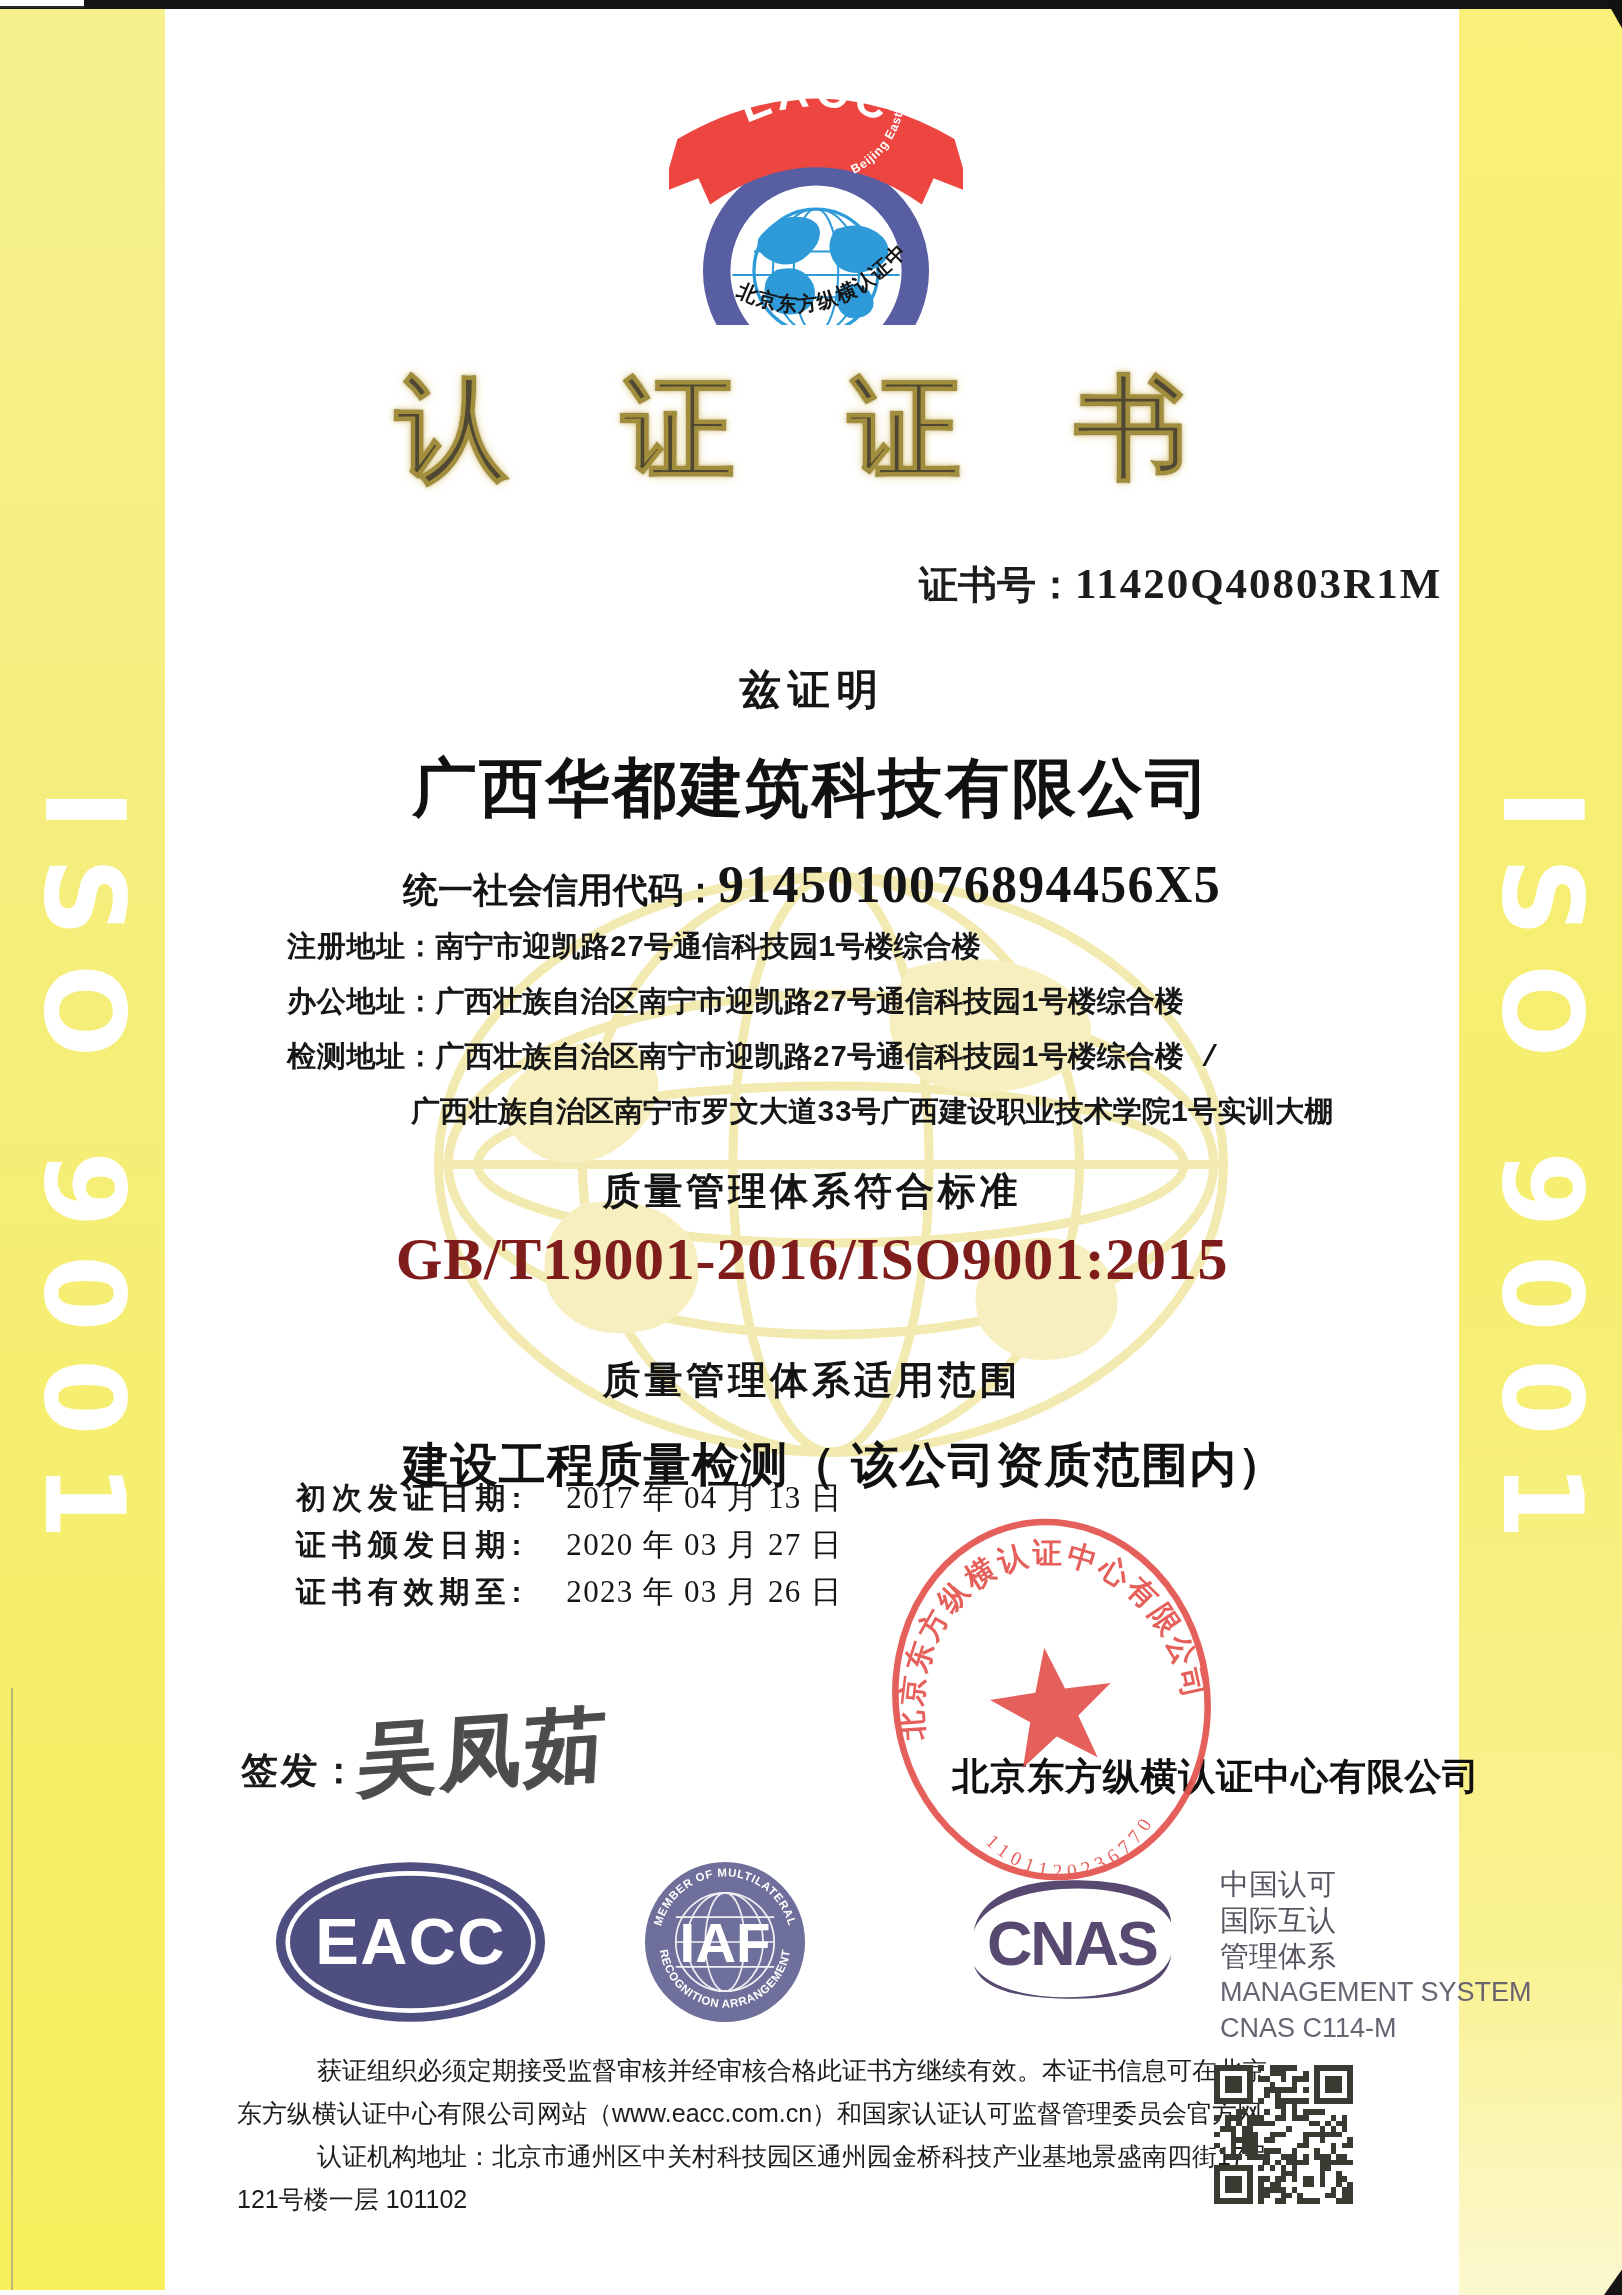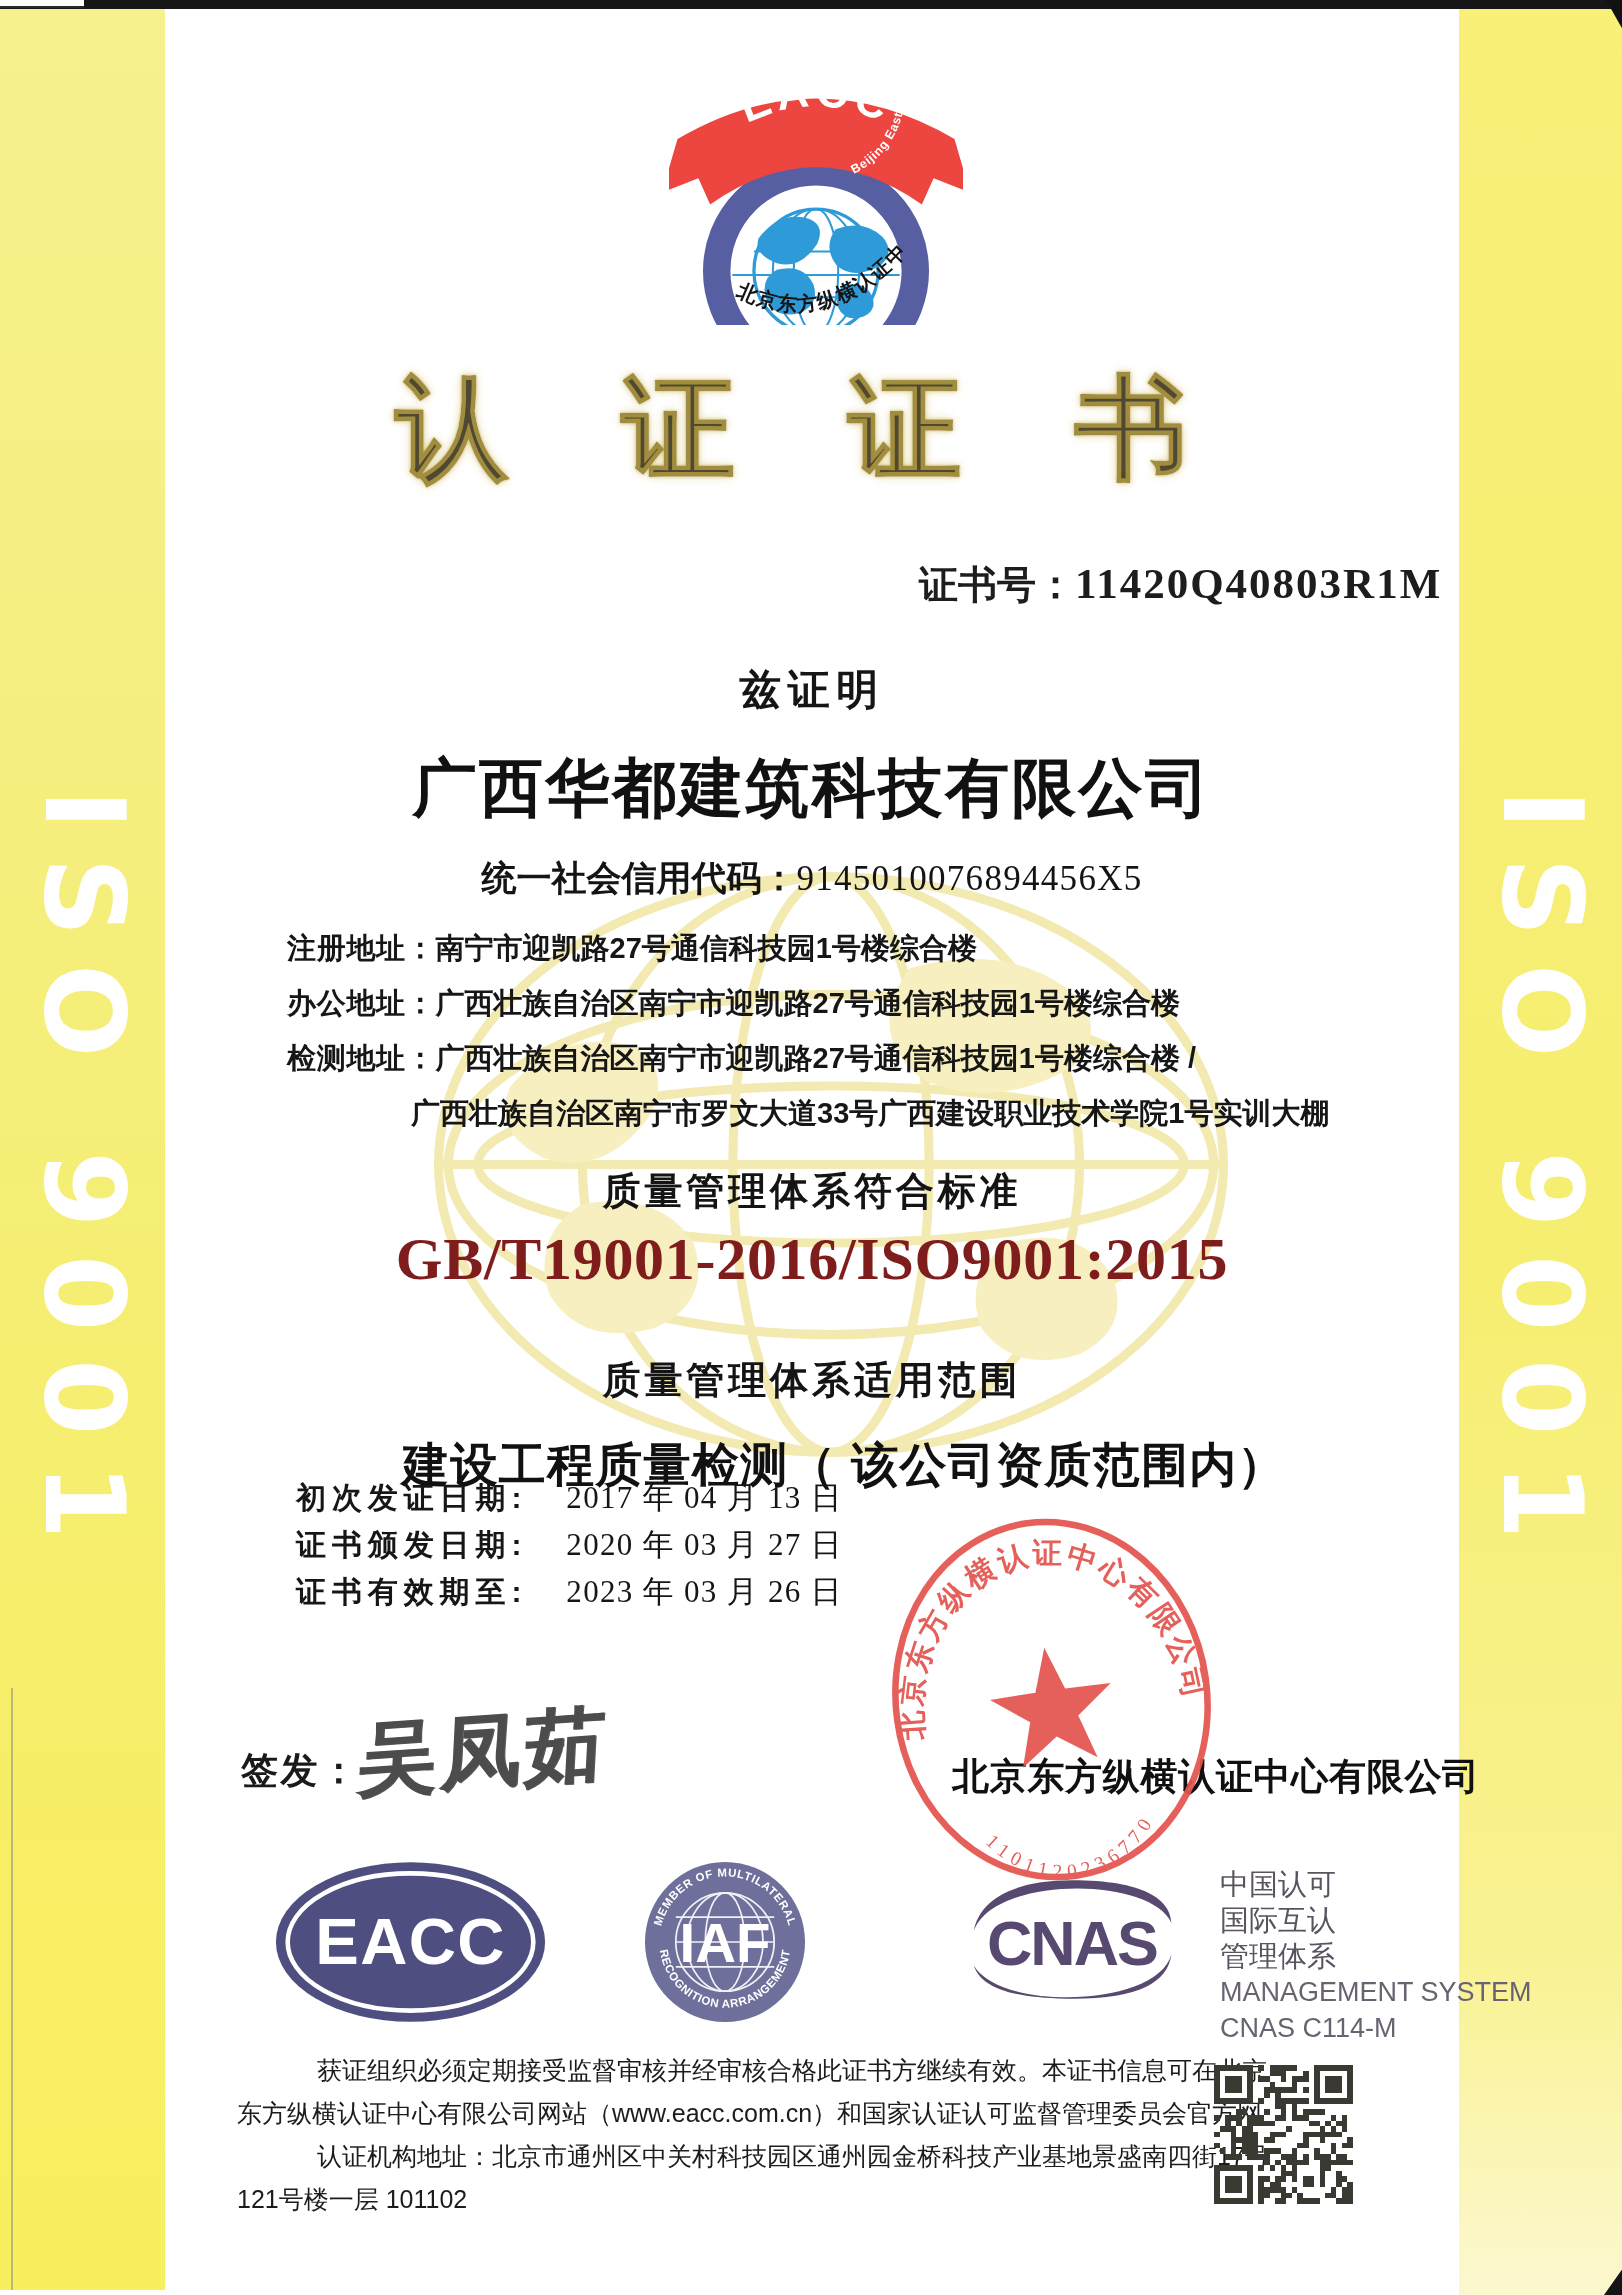--- a/index.html
+++ b/index.html
@@ -21,22 +21,22 @@
     color:#ffffff;letter-spacing:27.5px;white-space:nowrap;transform:translate(-50%,-50%) rotate(90deg);}
   
   .ctr{left:165px;width:1294px;text-align:center;}
   .title-gold{font-size:113px;font-weight:900;letter-spacing:41px;color:#4f4933;
     text-shadow:0 0 2.6px rgba(140,120,45,.9),0 0 9.2px rgba(205,175,60,.6);-webkit-text-stroke:0.7px #a18d3c;}
   .certno{font-size:39px;font-weight:700;color:#1d1d1d;}
   .certno .val{font-family:"Liberation Serif","DejaVu Serif",serif;font-weight:600;font-size:43px;letter-spacing:2px;}
   .statement{font-size:42px;font-weight:700;letter-spacing:6.5px;color:#151515;}
   .company{font-size:64px;font-weight:900;letter-spacing:2.6px;color:#111;}
   .credit{font-size:35px;font-weight:700;color:#141414;}
-  .credit .val{font-family:"Liberation Serif","DejaVu Serif",serif;font-weight:400;font-size:35px;letter-spacing:1.3px;}
-  .addr{font-size:29px;font-weight:600;color:#161616;line-height:55px;white-space:nowrap;}
+  .credit .val{font-family:"Liberation Serif","DejaVu Serif",serif;font-weight:700;font-size:52px;letter-spacing:1.3px;}
+  .addr{font-size:29px;font-weight:600;color:#161616;line-height:55px;white-space:nowrap;font-family:Liberation Mono, monospace;}
   .addr .lbl{font-weight:700;letter-spacing:0.7px;}
   .h-std{font-size:38px;font-weight:700;letter-spacing:3.9px;color:#141414;}
   .gbcode{font-family:"Liberation Serif","DejaVu Serif",serif;font-size:60px;font-weight:700;letter-spacing:0.7px;color:#7f1d1d;}
   .scope{font-size:47px;font-weight:800;letter-spacing:1.3px;color:#111;}
   .daterow{font-size:30px;color:#161616;white-space:nowrap;line-height:47px;}
   .daterow .lbl{display:inline-block;width:262px;font-weight:600;letter-spacing:5.9px;}
   .daterow .val{font-family:"Liberation Serif","DejaVu Serif",serif;font-size:31px;letter-spacing:1.3px;}
   .signlabel{font-size:37px;font-weight:600;letter-spacing:2.6px;color:#1a1a1a;}
   .signature{font-size:80px;font-weight:900;color:#4c4c4c;transform:rotate(-4deg) skewX(-7deg);
     letter-spacing:3.9px;text-shadow:1.3px 0.7px 0 #585858;}

